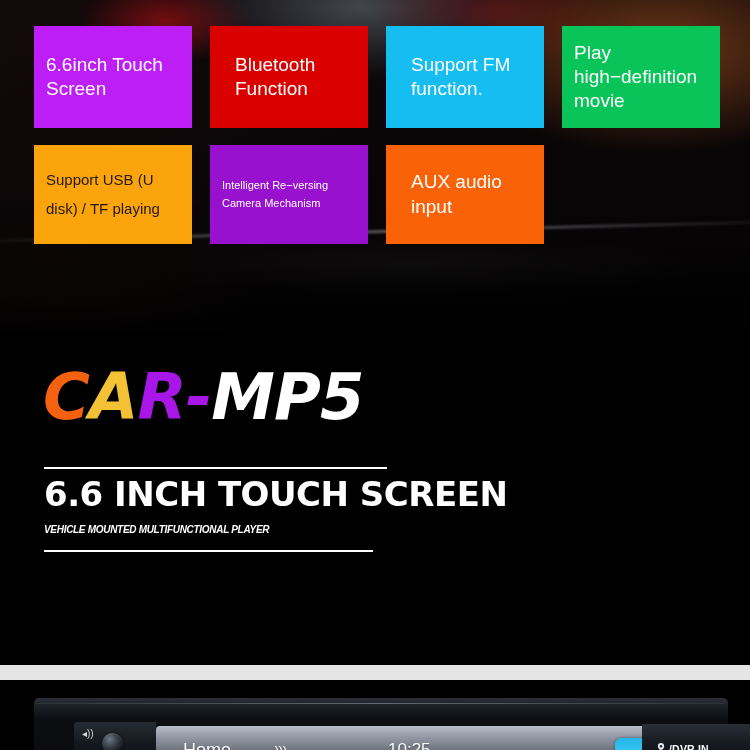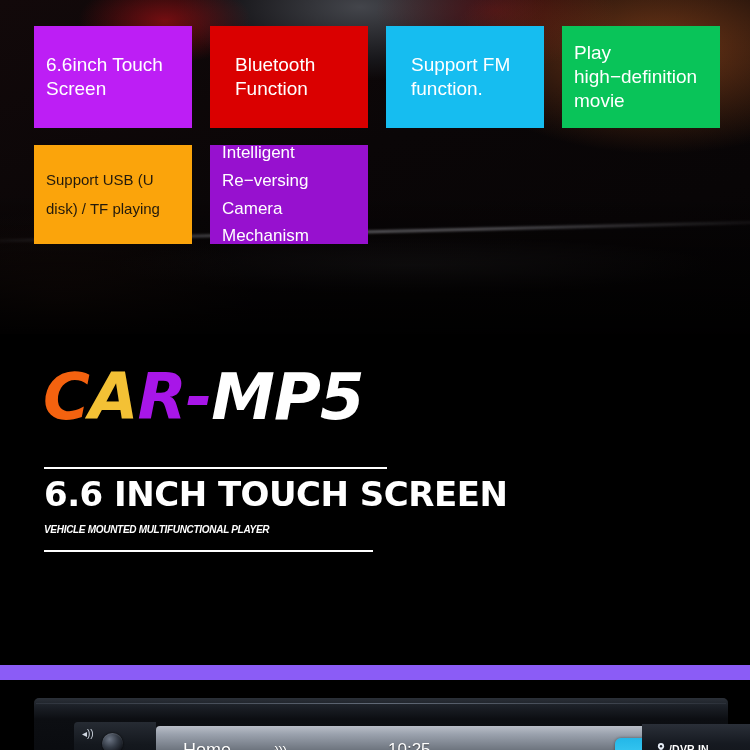--- a/index.html
+++ b/index.html
@@ -2,21 +2,21 @@
 <html><head>
 <meta charset="utf-8">
 <style>
   * { margin:0; padding:0; box-sizing:border-box; }
   html, body {
     width:750px; height:750px;
     background:#000;
     font-family:"Liberation Sans", sans-serif;
     overflow:hidden;
   }
-  #page { position:relative; width:750px; height:750px; background:#8b5cf6; }
+  #page { position:relative; width:750px; height:750px; background:#e5e5e5; }
 
   
   .hero {
     position:absolute; left:0; top:0; width:750px; height:349px;
     overflow:hidden;
     background:#0d0708;
   }
   .hero-photo {
     position:absolute; inset:0;
     background:
@@ -61,21 +61,21 @@
   }
   .fbox {
     display:flex; align-items:center;
     padding:0 12px;
     line-height:1.28;
     font-size:19px;
     color:#fff;
     overflow:hidden;
   }
   .fbox.small { font-size:15px; line-height:1.9; }
-  .fbox.mid   { font-size:17px; line-height:1.62; }
+  .fbox.mid   { font-size:11px; line-height:1.62; }
   .fbox.dark  { color:#231a0c; }
   .fbox.pad-in{ padding-left:25px; }
 
   
   .brand {
     position:absolute; left:0; top:334px; width:750px; height:331px;
     background:#000;
   }
   .logo {
     position:absolute; left:43px; top:31px;
@@ -226,20 +226,23 @@
           <span>Support FM function.</span>
         </div>
       <div class="fbox" style="background-color: rgb(9, 196, 89); color: rgb(255, 255, 255);">
           <span>Play high−definition  movie</span>
         </div>
       <div class="fbox small dark" style="background-color: rgb(251, 164, 11); color: rgb(35, 26, 12);">
           <span>Support USB (U disk) /  TF  playing</span>
         </div>
       <div class="fbox mid" style="background-color: rgb(151, 17, 207); color: rgb(255, 255, 255);">
           <span>Intelligent Re−versing Camera Mechanism</span>
+        </div>
+      <div class="fbox pad-in" style="background-color: rgb(250, 98, 8); color: rgb(255, 255, 255);">
+          <span>AUX audio input</span>
         </div>
     </div>
   </div>
 
   <div class="brand">
     <div class="logo">
       <span style="color: rgb(244, 98, 15);">C</span><span style="color: rgb(243, 193, 53);">A</span><span style="color: rgb(168, 22, 232);">R-</span><span style="color: rgb(255, 255, 255);">MP5</span>
     </div>
     <div class="rule-top"></div>
     <div class="headline">6.6 INCH TOUCH SCREEN</div>

